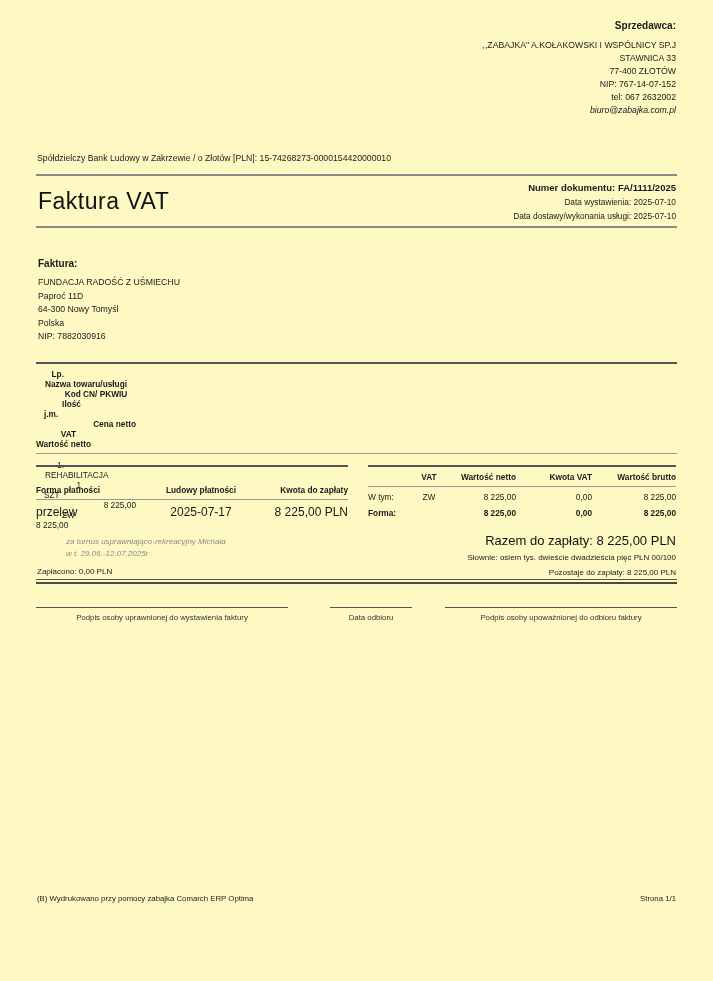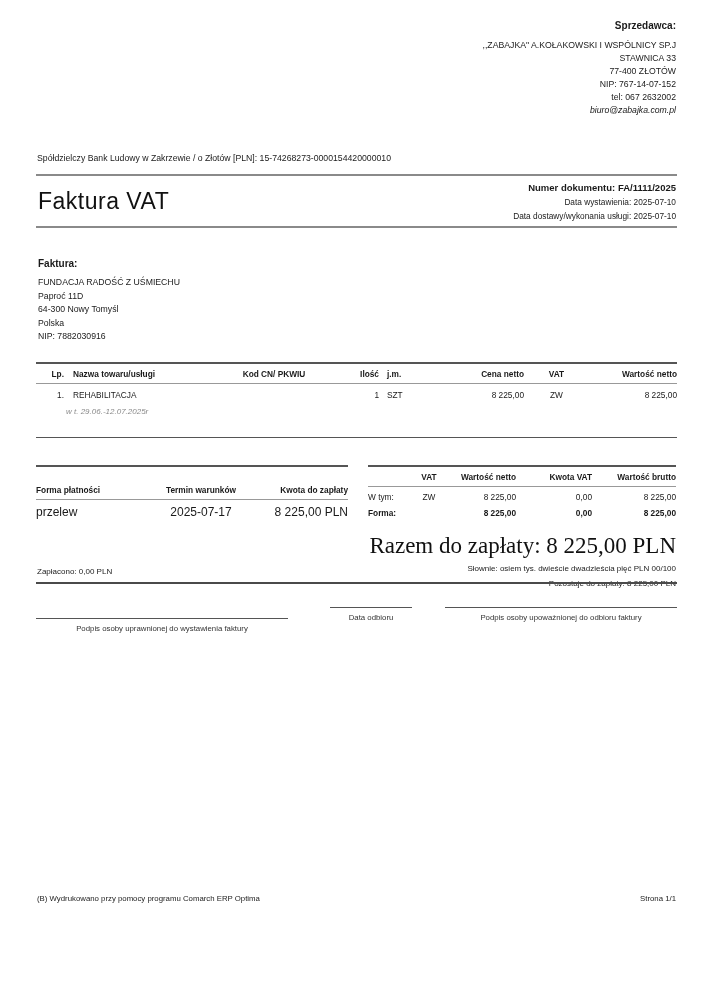--- a/index.html
+++ b/index.html
@@ -1,21 +1,21 @@
 <!DOCTYPE html>
 <html><head>
 <meta charset="utf-8">
 <style>
   * { margin:0; padding:0; box-sizing:border-box; }
   html,body { background:#e8e8e8; }
   .page {
     position:relative;
     width:713px; height:981px;
     margin:0 auto;
-    background:#ffffff;
+    background:#fef9c3;
     font-family:"Liberation Sans", sans-serif;
     color:#1a1a1a;
     overflow:hidden;
   }
   
   .seller { position:absolute; top:20px; right:37px; text-align:right; }
   .seller .label { font-size:10px; font-weight:bold; margin-bottom:8px; }
   .seller .line { font-size:8.7px; line-height:13px; }
   .seller .email { font-size:8.7px; line-height:13px; font-style:italic; }
   
@@ -30,21 +30,21 @@
   .docmeta { position:absolute; top:181px; right:37px; text-align:right; }
   .docmeta .docnum { font-size:9.5px; font-weight:bold; line-height:14px; }
   .docmeta .docline { font-size:8.3px; line-height:14px; color:#222; }
   
   .buyer { position:absolute; top:258px; left:38px; }
   .buyer .label { font-size:10px; font-weight:bold; margin-bottom:7px; }
   .buyer .line { font-size:8.7px; line-height:13.5px; }
   
   .itable { position:absolute; top:362px; left:36px; width:641px;
             border-top:2px solid #555; border-bottom:1px solid #555; padding-bottom:7px; }
-  .irow { display:flex; align-items:baseline; }
+  .irow { display:flex; align-items:baseline;flex-direction:column; }
   .ihead { font-weight:bold; font-size:8.3px; padding:5px 0 4px 0; border-bottom:1px solid #999; }
   .ibody { font-size:8.3px; padding:6px 0 2px 0; }
   .c1 { width:28px; text-align:right; }
   .c2 { width:150px; padding-left:9px; text-align:left; }
   .c3 { width:120px; text-align:center; }
   .c4 { width:45px; text-align:right; }
   .c5 { width:45px; padding-left:8px; text-align:left; }
   .c6 { width:100px; text-align:right; }
   .c7 { width:65px; text-align:center; }
   .c8 { flex:1; text-align:right; }
@@ -63,28 +63,28 @@
                    border-top:2px solid #555; border-bottom:1px solid #999; padding:5px 0 4px 0; }
   .vtable .vrow { display:flex; font-size:8.3px; padding-top:5px; }
   .vtable .vrow.sum { font-weight:bold; padding-top:6px; }
   .r0 { width:40px; text-align:left; }
   .r1 { width:42px; text-align:center; }
   .r2 { width:66px; text-align:right; }
   .r3 { width:76px; text-align:right; }
   .r4 { flex:1; text-align:right; }
   
   .totals { position:absolute; top:533px; right:37px; text-align:right; }
-  .totals .grand { font-size:23px; color:#111;font-family:Liberation Serif, serif; }
+  .totals .grand { font-size:13px; color:#111; }
   .totals .words { font-size:8px; margin-top:5px; color:#222; }
   .totals .remaining { font-size:8px; margin-top:6px; color:#222; }
   .paid { position:absolute; top:567px; left:37px; font-size:8px; color:#222; }
   
   .sig { position:absolute; top:607px; text-align:center; font-size:7.8px; color:#333; }
   .sig .sigline { border-top:1px solid #555; margin-bottom:5px; }
-  .sig1 { left:36px; width:252px;margin-top:11px; }
+  .sig1 { left:36px; width:252px; }
   .sig2 { left:330px; width:82px; }
   .sig3 { left:445px; width:232px; }
   
   .footer-left  { position:absolute; top:894px; left:37px;  font-size:7.8px; color:#222; }
   .footer-right { position:absolute; top:894px; right:37px; font-size:7.8px; color:#222; }
 </style>
 </head>
 <body>
 
 <div class="page">
@@ -136,30 +136,31 @@
       <div class="c1">1.</div>
       <div class="c2">REHABILITACJA</div>
       <div class="c3"></div>
       <div class="c4">1</div>
       <div class="c5">SZT</div>
       <div class="c6">8 225,00</div>
       <div class="c7">ZW</div>
       <div class="c8">8 225,00</div>
     </div>
     <div class="idesc">
+      <div>za turnus usprawniająco-rekreacyjny Michała</div>
       <div>w t. 29.06.-12.07.2025r</div>
     </div>
     <div class="inote">
     </div>
   </div>
 
   <div class="ptable">
     <div class="phead">
       <div class="f1">Forma płatności</div>
-      <div class="f2">Termin warunków</div>
+      <div class="f2">Ludowy płatności</div>
       <div class="f3">Kwota do zapłaty</div>
     </div>
     <div class="prow">
       <div class="f1">przelew</div>
       <div class="f2">2025-07-17</div>
       <div class="f3">8 225,00 PLN</div>
     </div>
   </div>
 
   <div class="vtable">
@@ -201,16 +202,16 @@
   </div>
   <div class="sig sig2">
     <div class="sigline"></div>
     <div>Data odbioru</div>
   </div>
   <div class="sig sig3">
     <div class="sigline"></div>
     <div>Podpis osoby upoważnionej do odbioru faktury</div>
   </div>
 
-  <div class="footer-left">(B) Wydrukowano przy pomocy programu Comarch ERP Optima</div>
+  <div class="footer-left">(B) Wydrukowano przy pomocy zabajka Comarch ERP Optima</div>
   <div class="footer-right">Strona 1/1</div>
 
 </div>
 
 </body></html>

